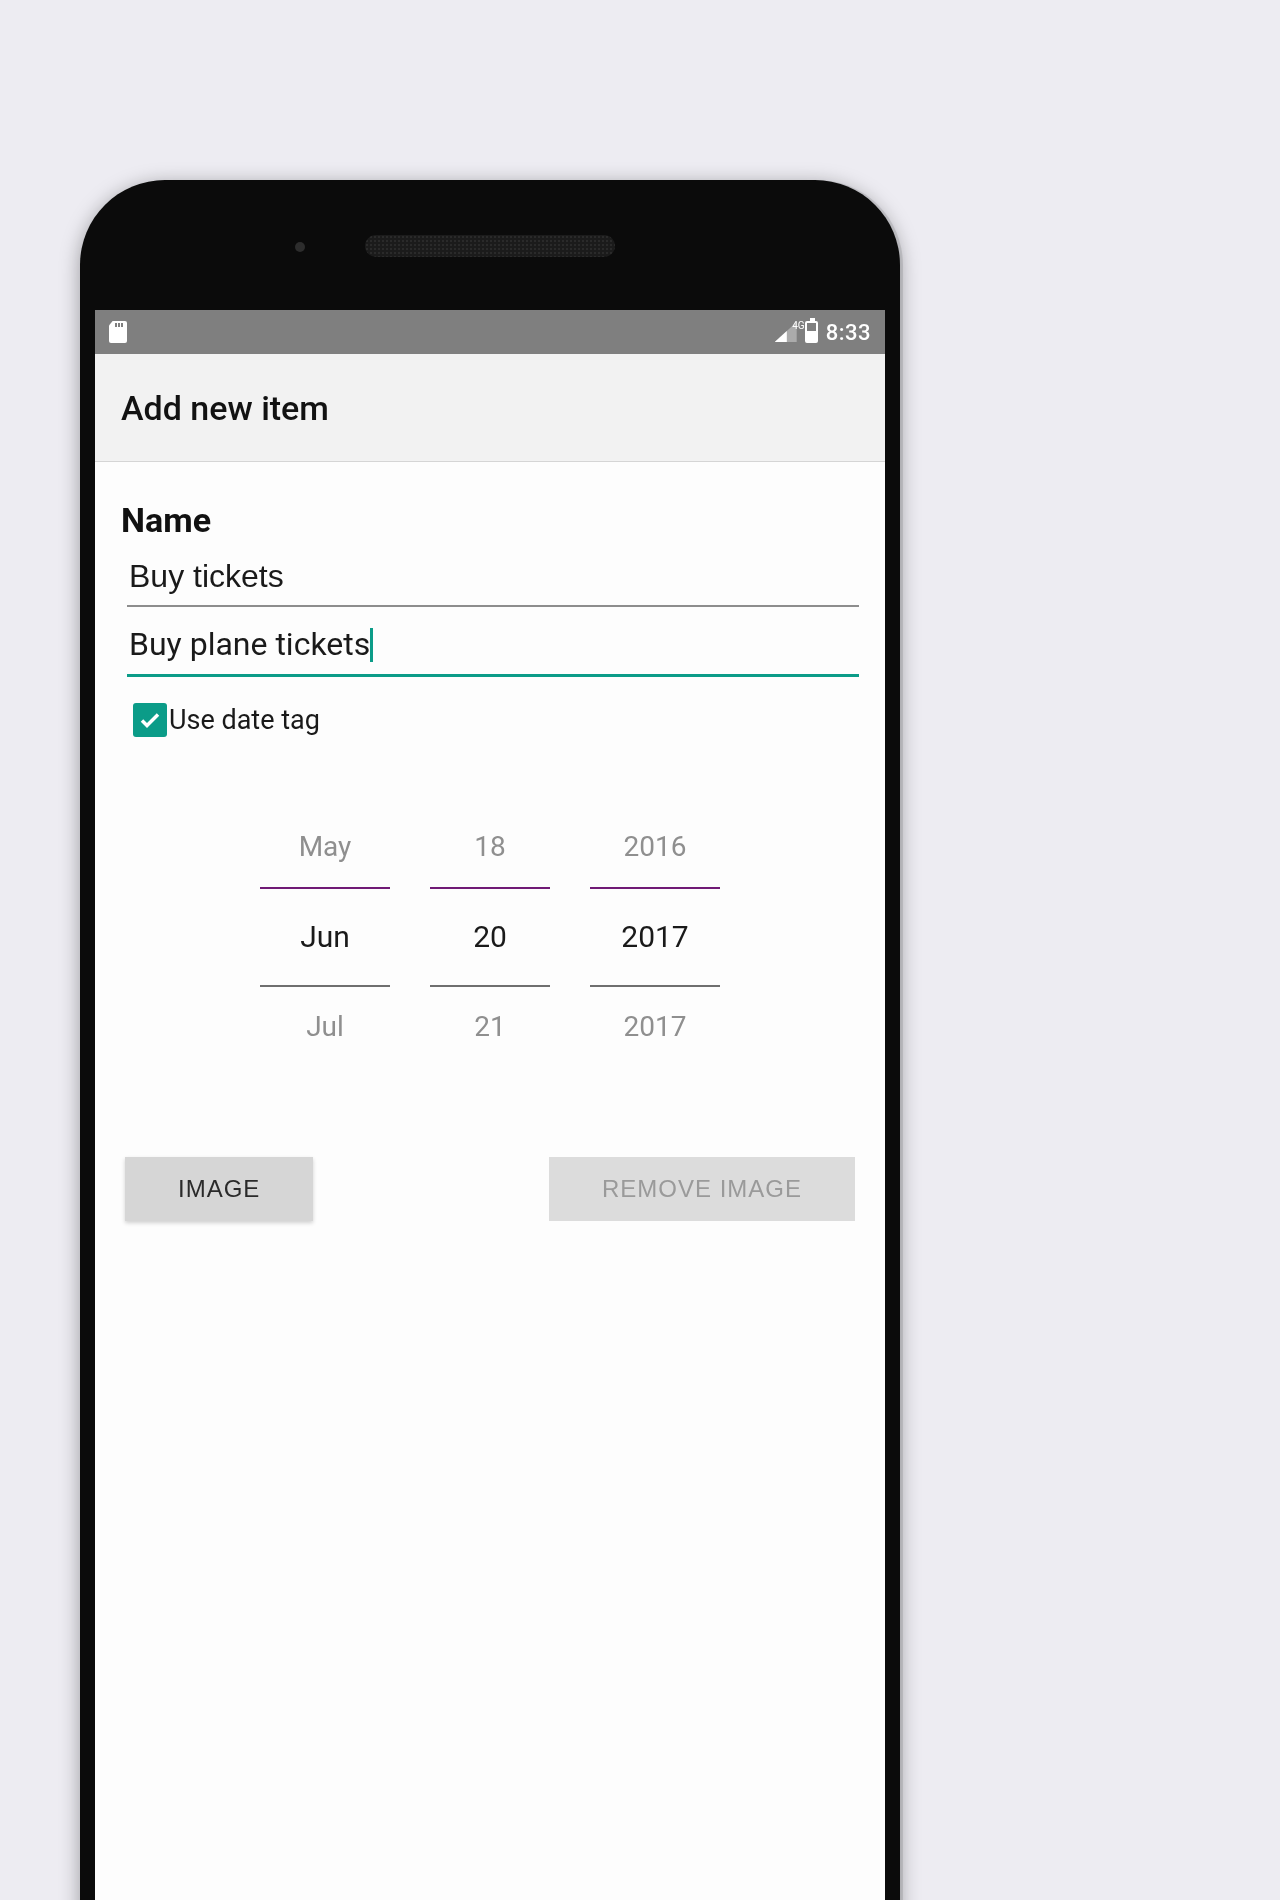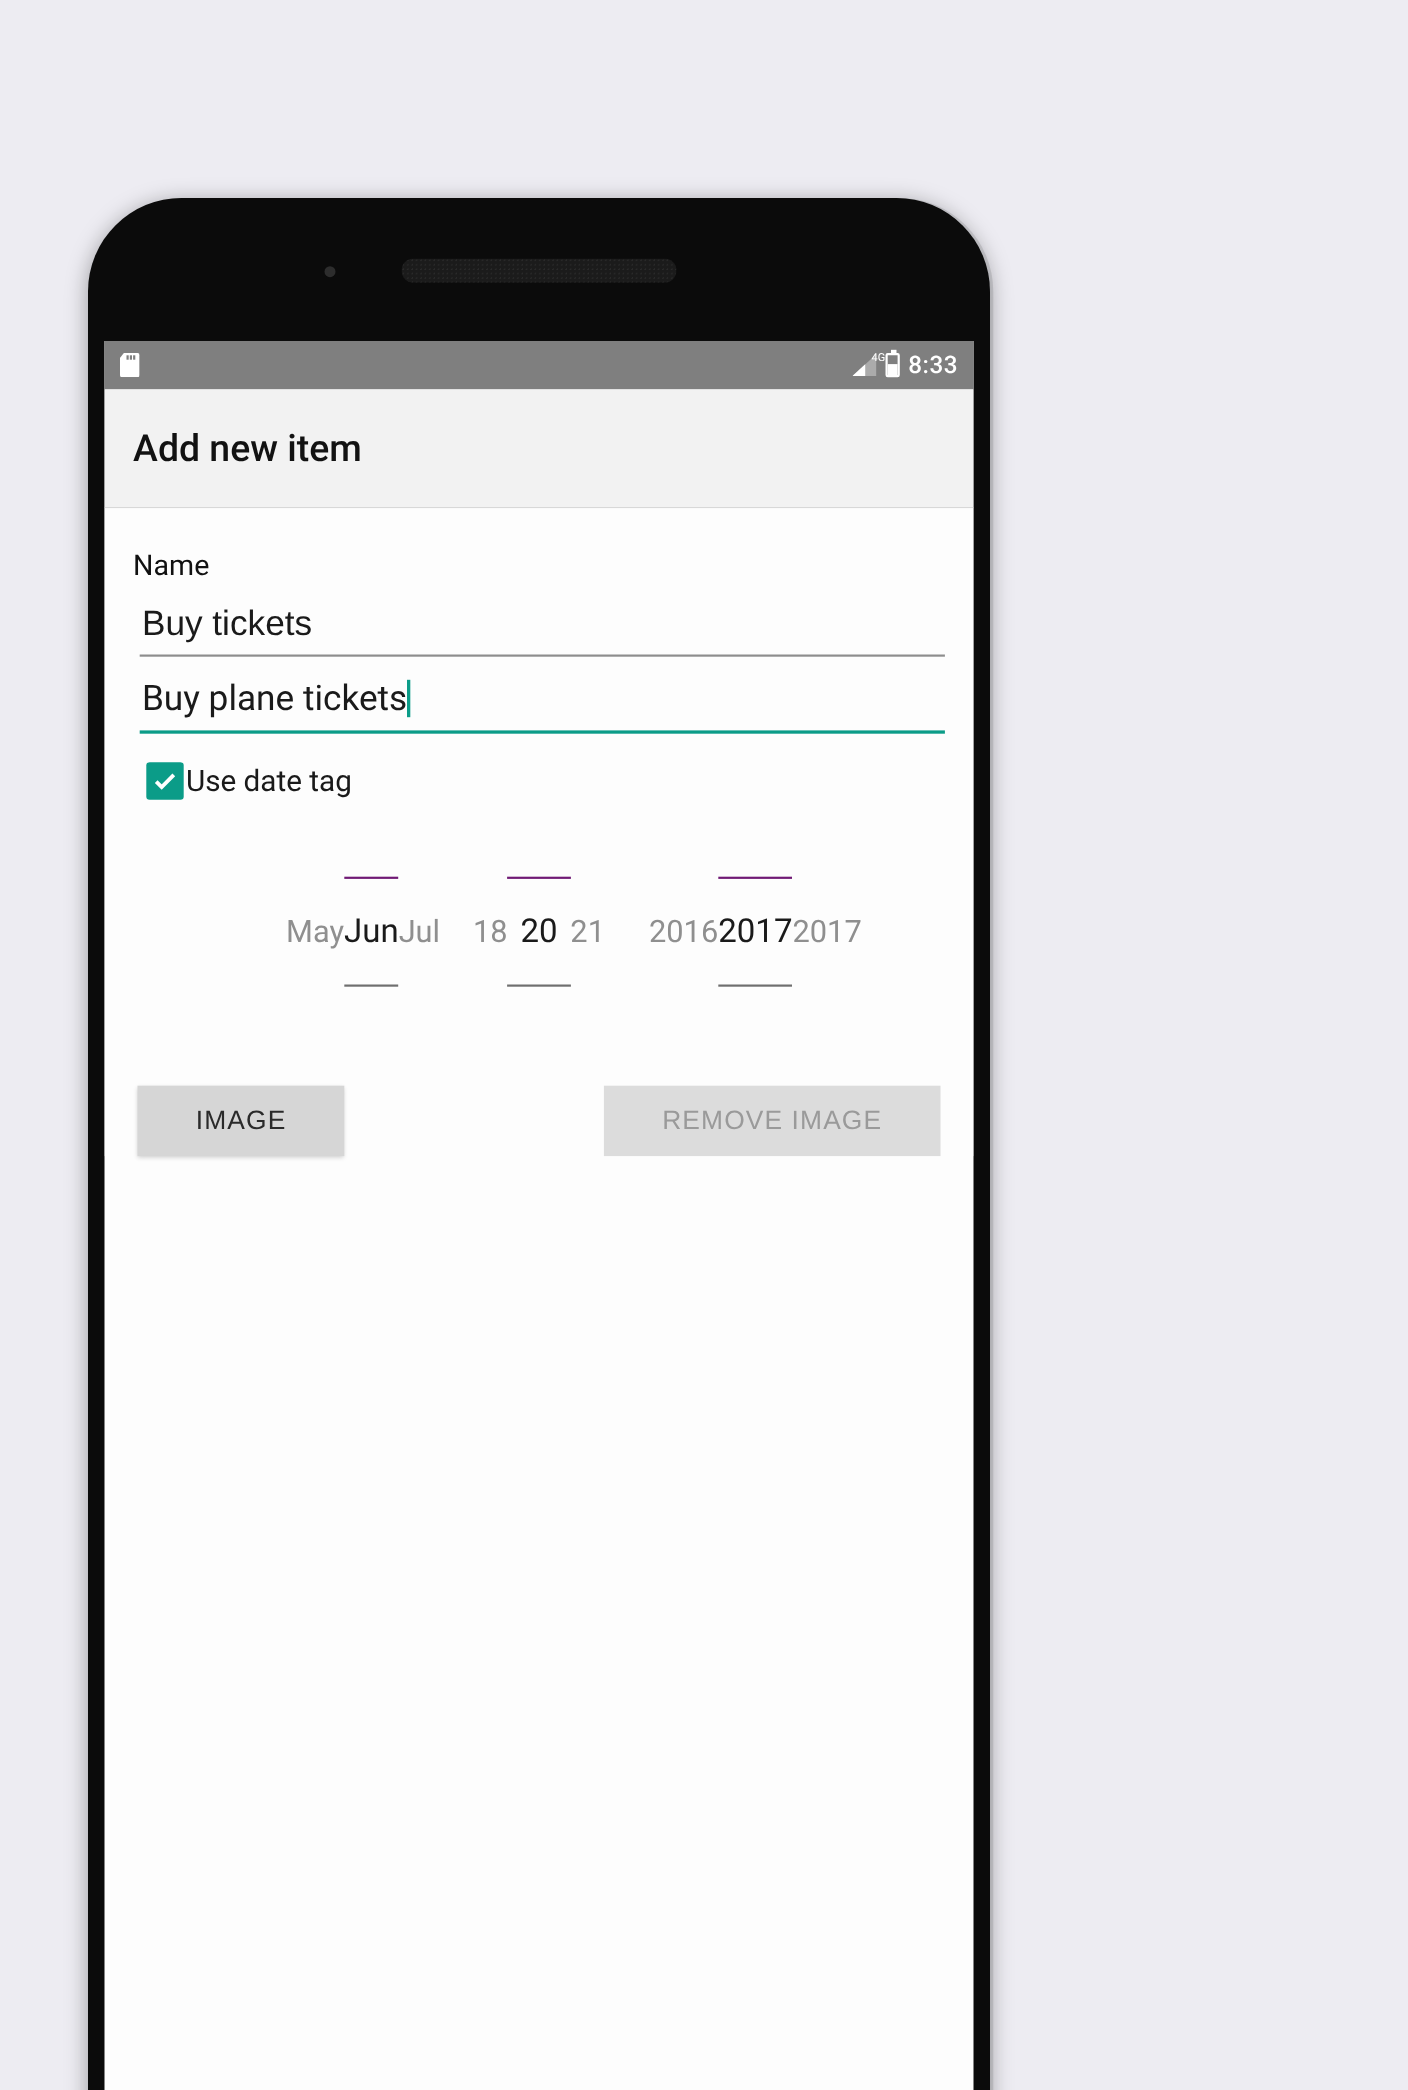--- a/index.html
+++ b/index.html
@@ -96,21 +96,21 @@
     padding-left: 26px;
     font-size: 34px;
     font-weight: 500;
     color:#121212;
     border-bottom: 1px solid #d5d5d5;
     box-shadow: 0 2px 3px rgba(0,0,0,0.03);
   }
 
   .content { padding: 26px 26px 0 26px; background:#fdfdfd; }
 
-  .field-label { font-size:26px; font-weight:400; color:#111; margin-top:12px; }
+  .field-label { font-size:34px; font-weight:700; color:#111; margin-top:12px; }
   .text-input {
     width: calc(100% - 6px);
     margin-left:6px;
     font-size: 32px;
     padding: 18px 0 10px 2px;
     border: none;
     border-bottom: 2px solid #8d8d8d;
     background: transparent;
     outline: none;
     color:#1a1a1a;
@@ -128,21 +128,21 @@
     width:34px; height:34px; background:#0b9c88; border-radius:3px;
     display:flex; align-items:center; justify-content:center;
   }
   .checkbox svg { width:24px; height:24px; }
   .checkbox-label { font-size:27px; color:#1a1a1a; }
 
   .date-picker{
     margin: 70px auto 0 auto;
     display:flex; justify-content:center; gap:40px;
   }
-  .wheel { display:flex; flex-direction:row; align-items:center; width:130px; }
+  .wheel { display:flex; flex-direction:column; align-items:center; width:130px; }
   .wheel.month{ width:130px;}
   .wheel.day{ width:120px;}
   .wheel.year{ width:130px;}
   .wheel .faded { color:#8f8f8f; font-size:28px; height:80px; display:flex; align-items:center;}
   .wheel .selected {
     font-size:30px; color:#1a1a1a; height:100px; width:100%;
     display:flex; align-items:center; justify-content:center;
     border-top:2px solid #701a75; border-bottom:2px solid #6f6f6f;
   }
 

